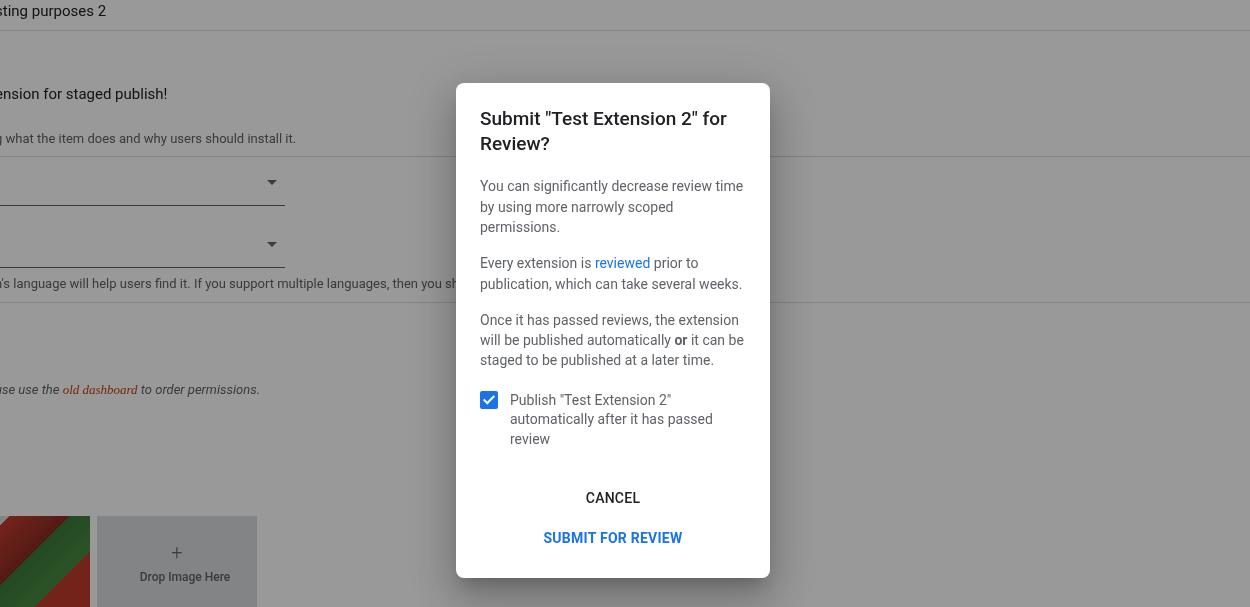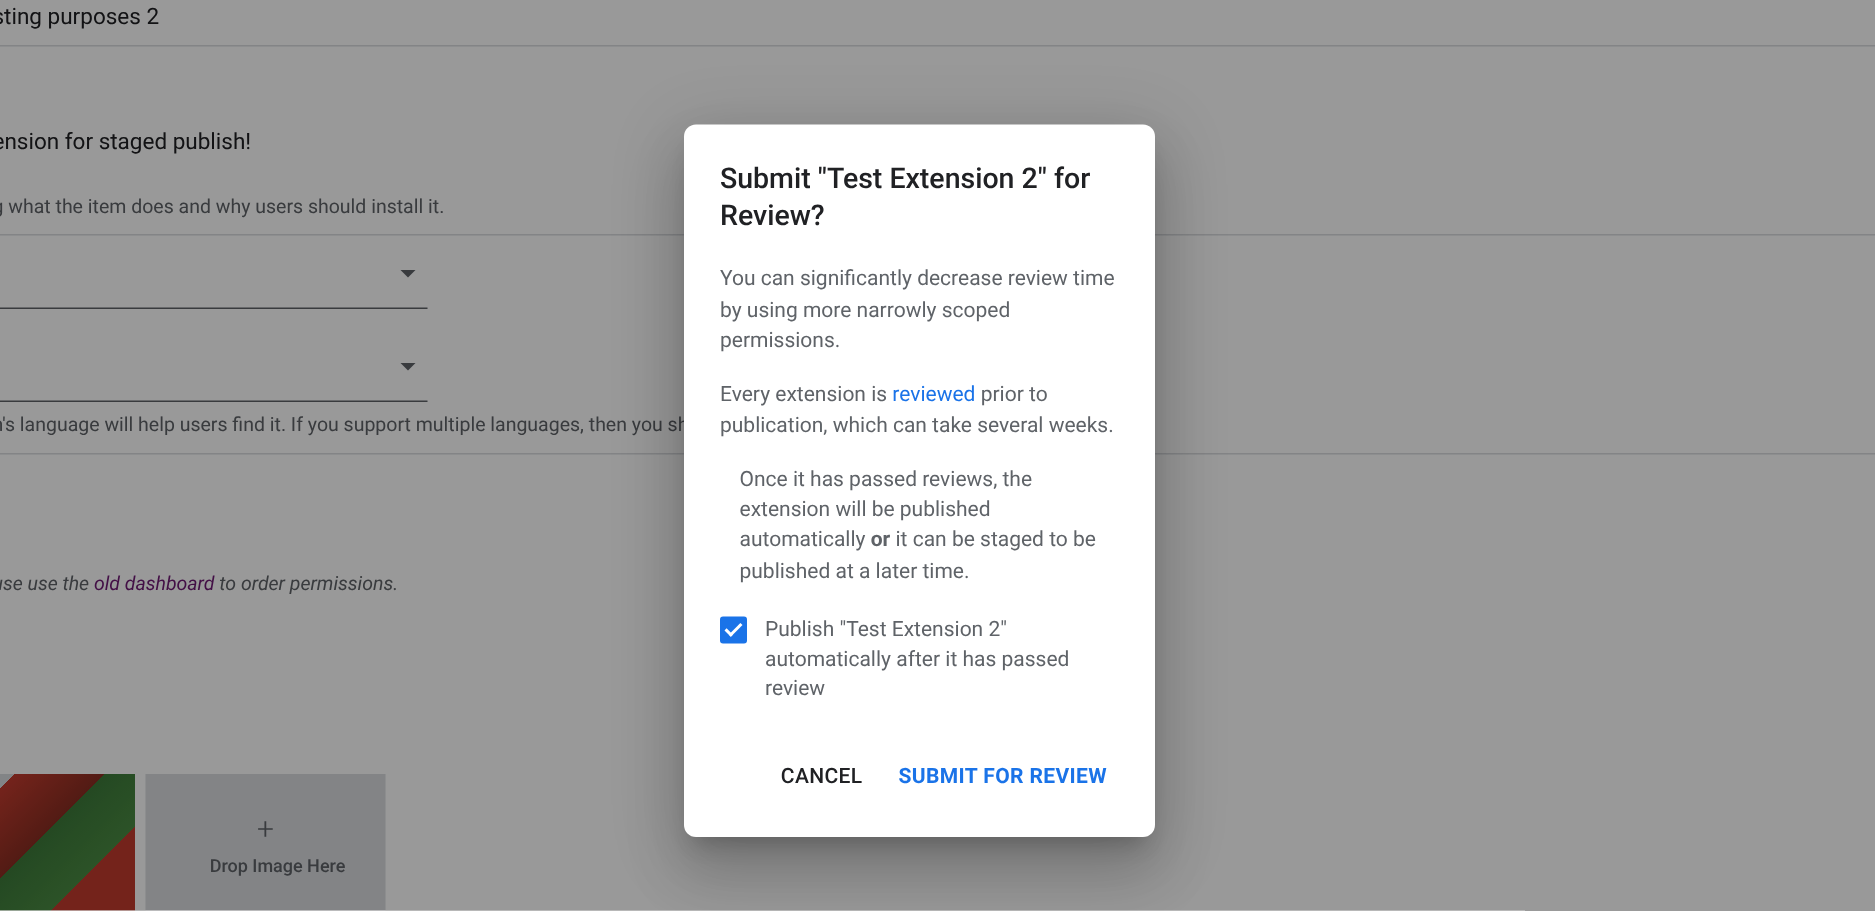--- a/index.html
+++ b/index.html
@@ -117,21 +117,22 @@
     }
     .bg-row5 {
       position: absolute;
       top: 382px;
       left: -5px;
       font-size: 13px;
       color: #5f6368;
       font-style: italic;
     }
     .bg-row5 .link {
-      color: #701a75;
+      color: #c2410c;
+      font-family: Liberation Serif, serif;
     }
     .bg-image-thumb {
       position: absolute;
       top: 516px;
       left: -5px;
       width: 95px;
       height: 91px;
       background: linear-gradient(135deg, #d9dde0 0%, #d9dde0 8%, #c13b2e 8%, #8a2e22 40%, #3d7a3a 40%, #4a8a42 70%, #c13b2e 70%);
     }
     .bg-dropzone {
@@ -186,21 +187,20 @@
       margin-bottom: 20px;
     }
     .dialog-body p {
       font-size: 14px;
       color: #5f6368;
       line-height: 1.45;
       margin-bottom: 16px;
     }
     .dialog-body p:last-of-type {
       margin-bottom: 0;
-      margin-left: 13px;
     }
     .dialog-body a {
       color: #1a73e8;
       text-decoration: none;
     }
     .dialog-body strong {
       font-weight: 700;
       color: #5f6368;
     }
     .checkbox-row {
@@ -231,20 +231,21 @@
     .checkbox-label {
       font-size: 14px;
       color: #5f6368;
       line-height: 1.4;
     }
     .dialog-actions {
       display: flex;
       justify-content: flex-end;
       margin-top: 32px;
       gap: 8px;
+      flex-direction: column;
     }
     .btn {
       padding: 8px 8px;
       font-size: 14px;
       font-weight: 500;
       letter-spacing: 0.25px;
       border: none;
       background: transparent;
       cursor: pointer;
       border-radius: 4px;

